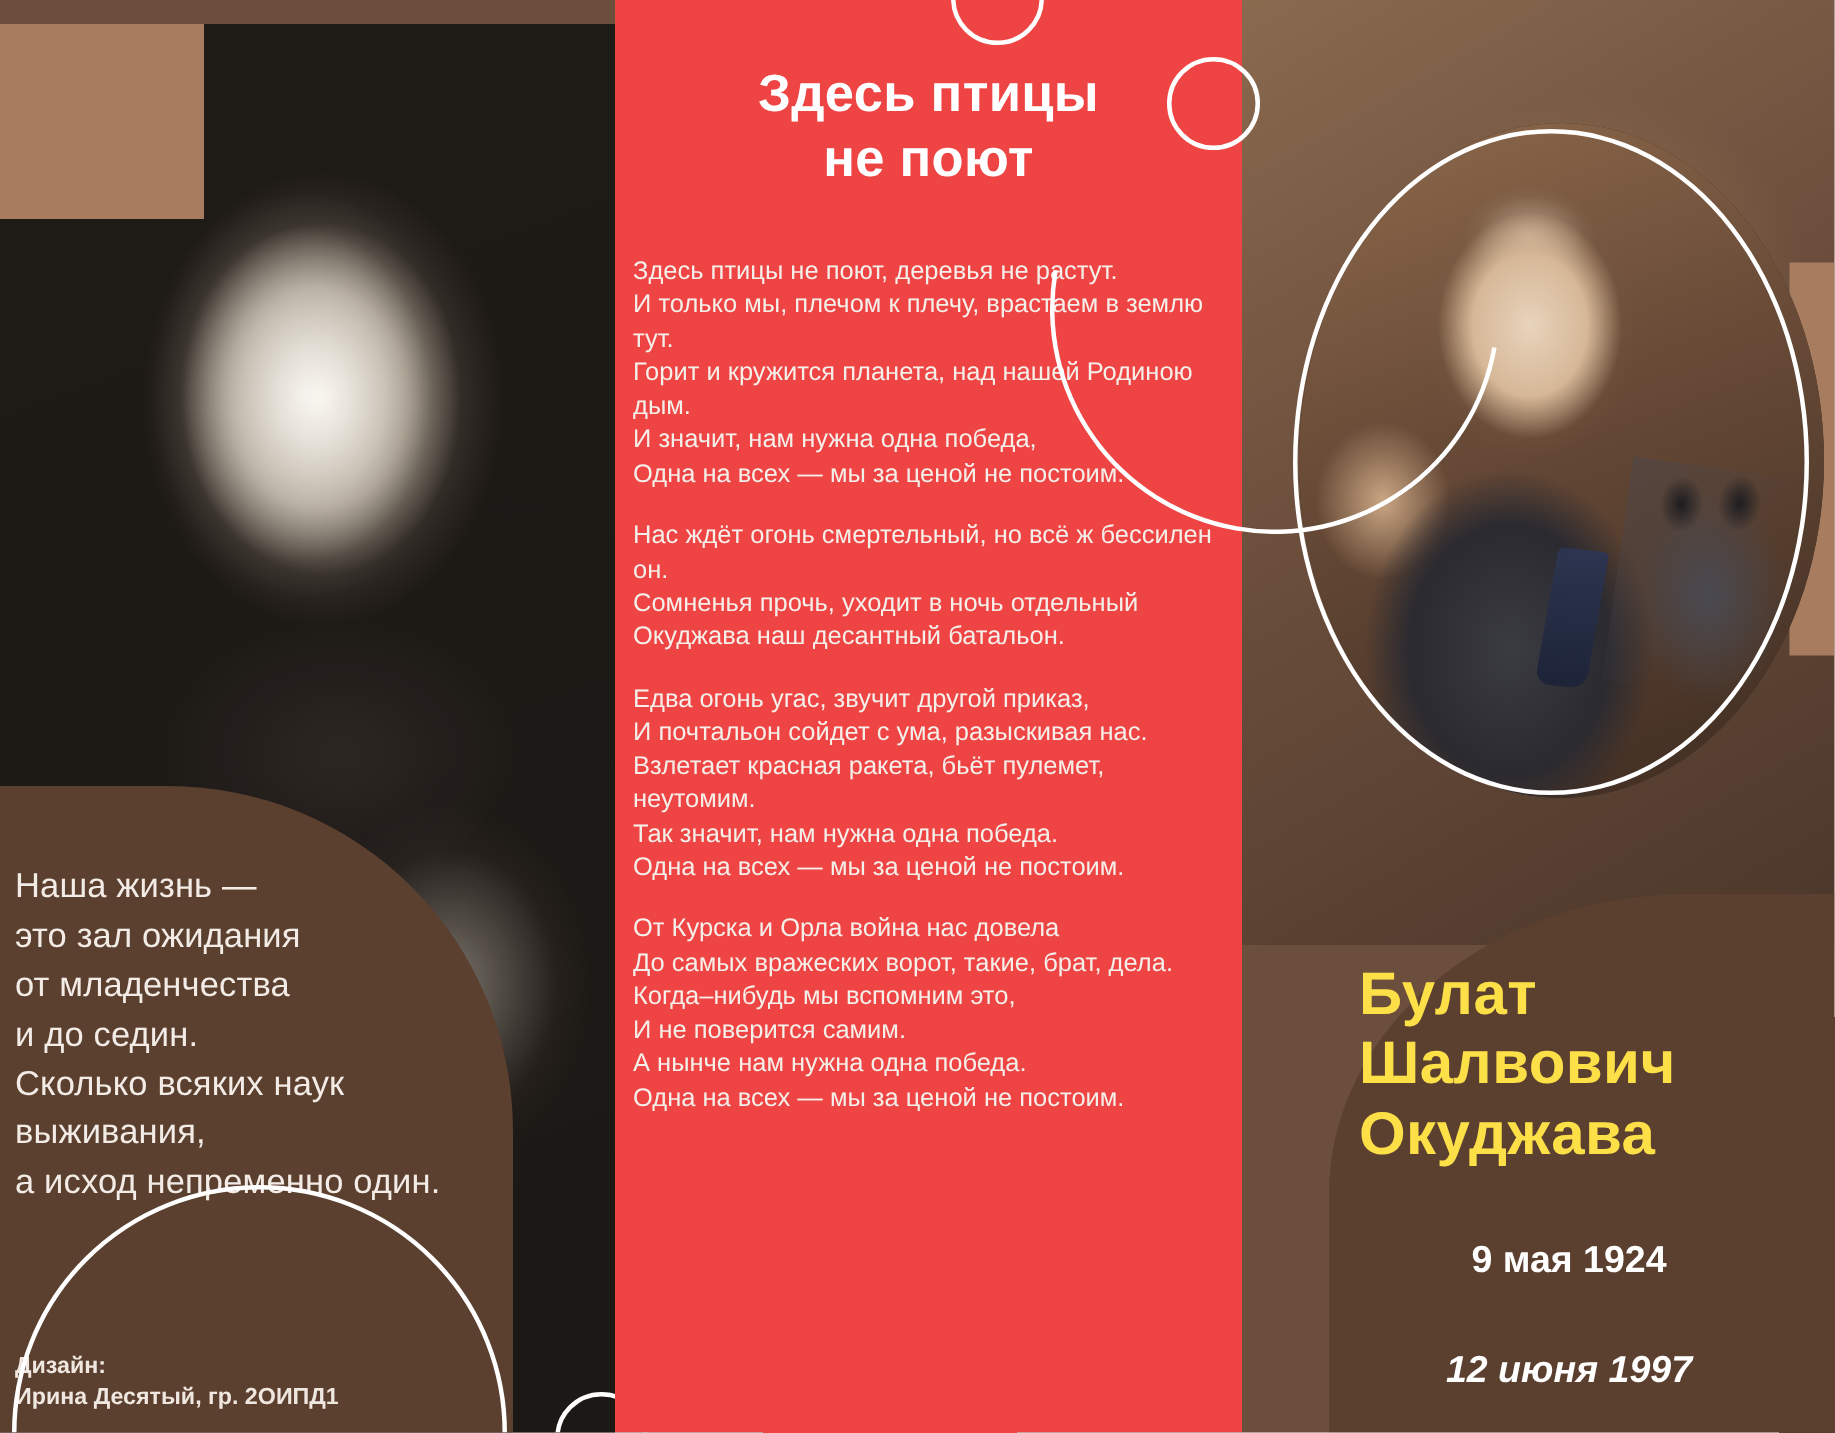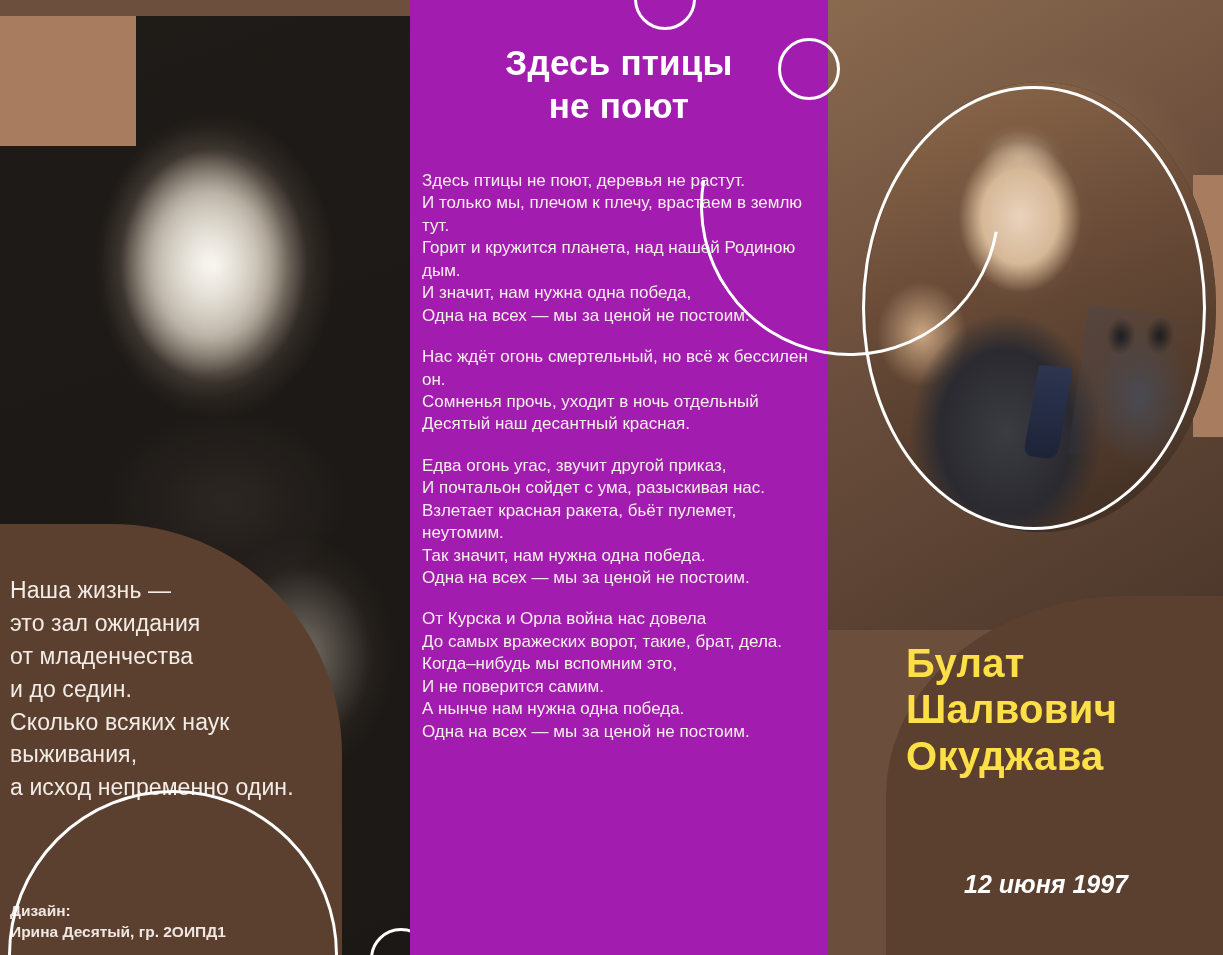--- a/index.html
+++ b/index.html
@@ -113,21 +113,21 @@
     width: 58px; height: 58px;
     border: 3px solid #ffffff;
     border-radius: 50%;
   }
 
   
   .center-col {
     position: absolute;
     left: 410px; top: 0;
     width: 418px; height: 955px;
-    background: #a21caf;
+    background: #ef4444;
   }
   .poem-title {
     position: absolute;
     left: 0; top: 42px;
     width: 418px;
     text-align: center;
     color: #ffffff;
     font-size: 35px;
     font-weight: bold;
     line-height: 1.22;
@@ -299,21 +299,21 @@
     <div class="poem-title">Здесь птицы
 не поют</div>
     <div class="poem-body">
       <p class="poem-stanza">Здесь птицы не поют, деревья не растут.
 И только мы, плечом к плечу, врастаем в землю тут.
 Горит и кружится планета, над нашей Родиною дым.
 И значит, нам нужна одна победа,
 Одна на всех — мы за ценой не постоим.</p>
       <p class="poem-stanza">Нас ждёт огонь смертельный, но всё ж бессилен он.
 Сомненья прочь, уходит в ночь отдельный
-Десятый наш десантный красная.</p>
+Окуджава наш десантный батальон.</p>
       <p class="poem-stanza">Едва огонь угас, звучит другой приказ,
 И почтальон сойдет с ума, разыскивая нас.
 Взлетает красная ракета, бьёт пулемет, неутомим.
 Так значит, нам нужна одна победа.
 Одна на всех —  мы за ценой не постоим.</p>
       <p class="poem-stanza">От Курска и Орла война нас довела
 До самых вражеских ворот, такие, брат, дела.
 Когда–нибудь мы вспомним это,
 И не поверится самим.
 А нынче нам нужна одна победа.
@@ -327,20 +327,21 @@
     <div class="portrait">
       <div class="portrait-art"></div>
       <div class="portrait-tie"></div>
       <div class="portrait-mic"></div>
     </div>
     <div class="name-blob"></div>
     <div class="name-text">Булат
 Шалвович
 Окуджава</div>
     <div class="dates">
+      <div class="date-birth">9 мая 1924</div>
       <div class="date-death">12 июня 1997</div>
     </div>
   </div>
 
   <div class="decor-curve"></div>
   <div class="decor-ring-top"></div>
   <div class="decor-ring-topcenter"></div>
   <div class="decor-ring-right"></div>
 
 </div>

